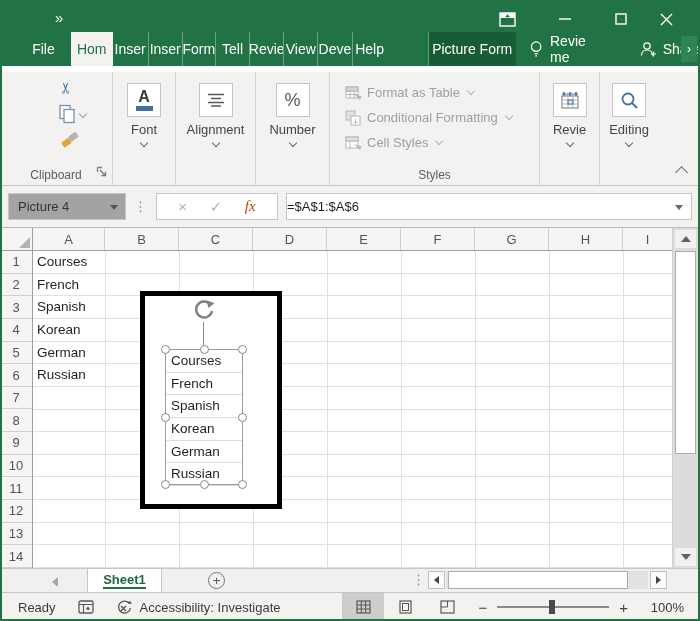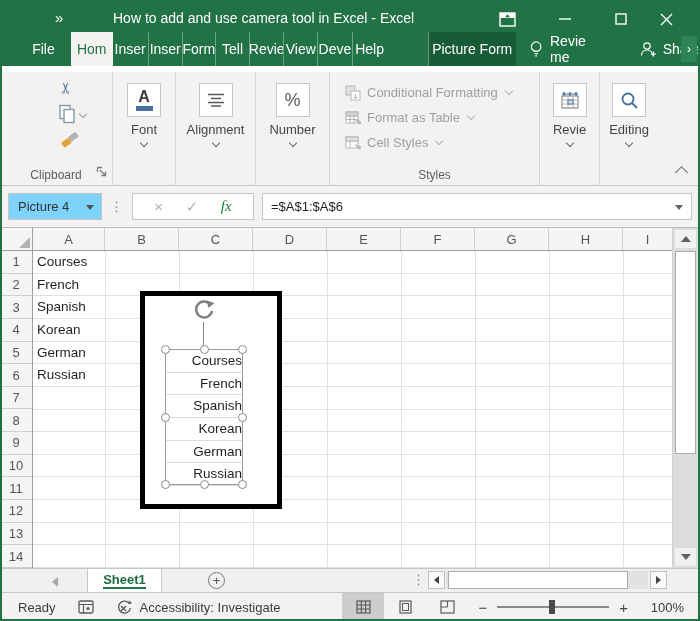--- a/index.html
+++ b/index.html
@@ -35,43 +35,43 @@
   .iconbox{width:34px;height:34px;background:#fff;border:1px solid #c8c6c4;display:flex;align-items:center;justify-content:center;margin-top:11px;}
   .chev{width:6px;height:6px;border-right:1.4px solid #666;border-bottom:1.4px solid #666;transform:rotate(45deg);margin:3px auto 0;}
   .chev.grey{border-color:#a19f9d;}
   .stylerow{display:flex;align-items:center;gap:6px;height:25px;padding-left:15px;color:#a19f9d;font-size:13px;white-space:nowrap;overflow:hidden;}
   .stylerow .chev{margin:0 0 3px 2px;display:inline-block;border-color:#b5b3b1;}
   .dialoglauncher{position:absolute;right:5px;bottom:4px;}
   .collapsechev{position:absolute;right:14px;bottom:8px;width:9px;height:9px;border-left:1.6px solid #666;border-top:1.6px solid #666;transform:rotate(45deg);}
 
   
   .formulabar{top:186px;height:42px;background:#f3f2f1;border-bottom:1px solid #bdbbb9;display:flex;align-items:center;padding:0 8px;}
-  .namebox{width:94px;height:27px;background:#7dd3fc;border:1px solid #c8c6c4;display:flex;align-items:center;font-size:13px;color:#333;padding-left:9px;position:relative;}
+  .namebox{width:118px;height:27px;background:#a3a3a3;border:1px solid #c8c6c4;display:flex;align-items:center;font-size:13px;color:#333;padding-left:9px;position:relative;}
   .tri-down{width:0;height:0;border-left:4px solid transparent;border-right:4px solid transparent;border-top:5px solid #555;}
   .namebox .tri-down{position:absolute;right:7px;top:11px;}
   .vdots{color:#8a8a8a;font-size:13px;margin:0 8px;letter-spacing:1px;}
   .fnbox{width:122px;height:27px;background:#fff;border:1px solid #c8c6c4;display:flex;align-items:center;justify-content:space-around;padding:0 10px;}
   .fncancel,.fnenter{color:#b3b1af;font-size:15px;}
-  .fnfx{font-family:"Liberation Serif",serif;font-style:italic;font-size:15px;color:#15803d;}
-  .formulainput{flex:1;height:27px;background:#fff;border:1px solid #c8c6c4;margin-left:8px;display:flex;align-items:center;font-size:13px;color:#1f1f1f;padding-left:8px;position:relative;}
+  .fnfx{font-family:"Liberation Serif",serif;font-style:italic;font-size:15px;color:#c2410c;}
+  .formulainput{flex:1;height:27px;background:#fff;border:1px solid #c8c6c4;margin-left:8px;display:flex;align-items:center;font-size:13px;color:#1f1f1f;position:relative;}
   .formulainput .tri-down{position:absolute;right:8px;top:11px;}
 
   
   .sheet{top:228px;height:340px;background:#fff;}
   .colheaders{position:absolute;top:0;left:0;right:28px;height:23px;display:flex;border-bottom:1px solid #9f9f9f;background:#f5f5f5;}
   .corner{width:33px;height:22px;border-right:1px solid #9f9f9f;position:relative;flex:none;}
   .corner .ctri{position:absolute;right:2px;bottom:2px;width:0;height:0;border-left:11px solid transparent;border-bottom:11px solid #b5b3b1;}
   .colh{flex:none;height:22px;border-right:1px solid #cfcfcf;font-size:13px;color:#555;display:flex;align-items:center;justify-content:center;}
   .rowheaders{position:absolute;top:23px;left:0;width:33px;bottom:0;background:#f5f5f5;border-right:1px solid #9f9f9f;}
   .rowh{height:22.643px;border-bottom:1px solid #cfcfcf;font-size:13px;color:#555;display:flex;align-items:center;justify-content:center;}
   .gridbody{position:absolute;top:23px;left:33px;right:28px;bottom:0;
     background-image:
       repeating-linear-gradient(to right,transparent 0 73px,#e0e0e0 73px 74px),
       repeating-linear-gradient(to bottom,transparent 0 21.643px,#e0e0e0 21.643px 22.643px);
-    background-position:-1px 0,0 0;text-align:right;}
+    background-position:-1px 0,0 0;}
   .cellval{position:absolute;left:4px;height:22.6px;line-height:22.6px;font-size:13.5px;color:#1f1f1f;white-space:nowrap;}
 
   
   .camframe{position:absolute;left:107px;top:40px;width:142px;height:218px;border:5px solid #000;background:#fff;}
   .rotline{position:absolute;left:170px;top:71px;width:1px;height:27px;background:#8a8a8a;}
   .camsel{position:absolute;left:132px;top:98px;width:78px;height:136px;border:1px solid #9a9a9a;background:#fff;}
   .camrow{height:22.66px;line-height:22.6px;font-size:13.5px;color:#1f1f1f;padding-left:5px;border-bottom:1px solid #dcdcdc;white-space:nowrap;}
   .camrow:last-child{border-bottom:none;}
   .handle{position:absolute;width:9px;height:9px;border-radius:50%;background:#fff;border:1.5px solid #8a8a8a;z-index:5;}
 
@@ -108,21 +108,20 @@
   .zthumb{position:absolute;left:52px;top:-6px;width:6px;height:14px;background:#4a4a4a;}
   .zlabel{width:46px;text-align:right;font-size:13px;color:#3b3b3b;}
 </style>
 </head>
 <body>
 
 <div class="window">
 
   <div class="band titlebar">
     <div class="qat">»</div>
-    <div class="wtitle">How to add and use camera tool in Excel  -  Excel</div>
     <div class="titlebtn" style="left:487px;">
       <svg width="17" height="15" viewBox="0 0 17 15">
           <rect x="1" y="1" width="15" height="13" fill="none" stroke="#fff" stroke-width="1.4"></rect>
           <rect x="1" y="1" width="15" height="5" fill="#fff"></rect>
           <path d="M8.5 2.2 L11 5.2 H6 Z" fill="#217346"></path>
         </svg>
     </div>
     <div class="titlebtn" style="left:545px;">
       <svg width="12" height="12" viewBox="0 0 12 12">
           <line x1="0" y1="6" x2="12" y2="6" stroke="#fff" stroke-width="1.4"></line>
@@ -228,35 +227,35 @@
           <div style="font-size:18px;color:#595959;">%</div>
         </div>
         <div class="btnlabel">Number</div>
         <div class="chev"></div>
       </div>
     </div>
 
     <div class="rgroup" style="width:210px;padding-top:8px;">
       <div class="stylerow">
         <svg width="16" height="16" viewBox="0 0 16 16">
-            <rect x="1" y="1" width="9" height="9" fill="#e2e0de" stroke="#b8b6b4"></rect>
-            <rect x="6" y="6" width="9" height="9" fill="#fff" stroke="#b8b6b4"></rect>
-            <path d="M8.5 12.5 h4 M10.5 9 v5" stroke="#b8b6b4" stroke-width="1"></path>
-          </svg>
-        <span class="dislabel">Conditional Formatting</span>
-        <span class="chev"></span>
-      </div>
-      <div class="stylerow">
-        <svg width="16" height="16" viewBox="0 0 16 16">
             <rect x="1" y="2" width="12" height="11" fill="#fff" stroke="#b8b6b4"></rect>
             <path d="M1 6 H13 M1 9.5 H13 M5 2 V13 M9 2 V13" stroke="#b8b6b4"></path>
             <rect x="1" y="2" width="12" height="4" fill="#d5d3d1" stroke="#b8b6b4"></rect>
             <path d="M9 9 l6 6 l1.5 -3.5 z" fill="#b8b6b4"></path>
           </svg>
         <span class="dislabel">Format as Table</span>
+        <span class="chev"></span>
+      </div>
+      <div class="stylerow">
+        <svg width="16" height="16" viewBox="0 0 16 16">
+            <rect x="1" y="1" width="9" height="9" fill="#e2e0de" stroke="#b8b6b4"></rect>
+            <rect x="6" y="6" width="9" height="9" fill="#fff" stroke="#b8b6b4"></rect>
+            <path d="M8.5 12.5 h4 M10.5 9 v5" stroke="#b8b6b4" stroke-width="1"></path>
+          </svg>
+        <span class="dislabel">Conditional Formatting</span>
         <span class="chev"></span>
       </div>
       <div class="stylerow">
         <svg width="16" height="16" viewBox="0 0 16 16">
             <rect x="1" y="2" width="12" height="11" fill="#fff" stroke="#b8b6b4"></rect>
             <path d="M1 6 H13 M5 2 V13" stroke="#b8b6b4"></path>
             <rect x="1" y="2" width="12" height="4" fill="#e4e2e0" stroke="#b8b6b4"></rect>
             <path d="M9 9 l6 6 l1.5 -3.5 z" fill="#b8b6b4"></path>
           </svg>
         <span class="dislabel">Cell Styles</span>

